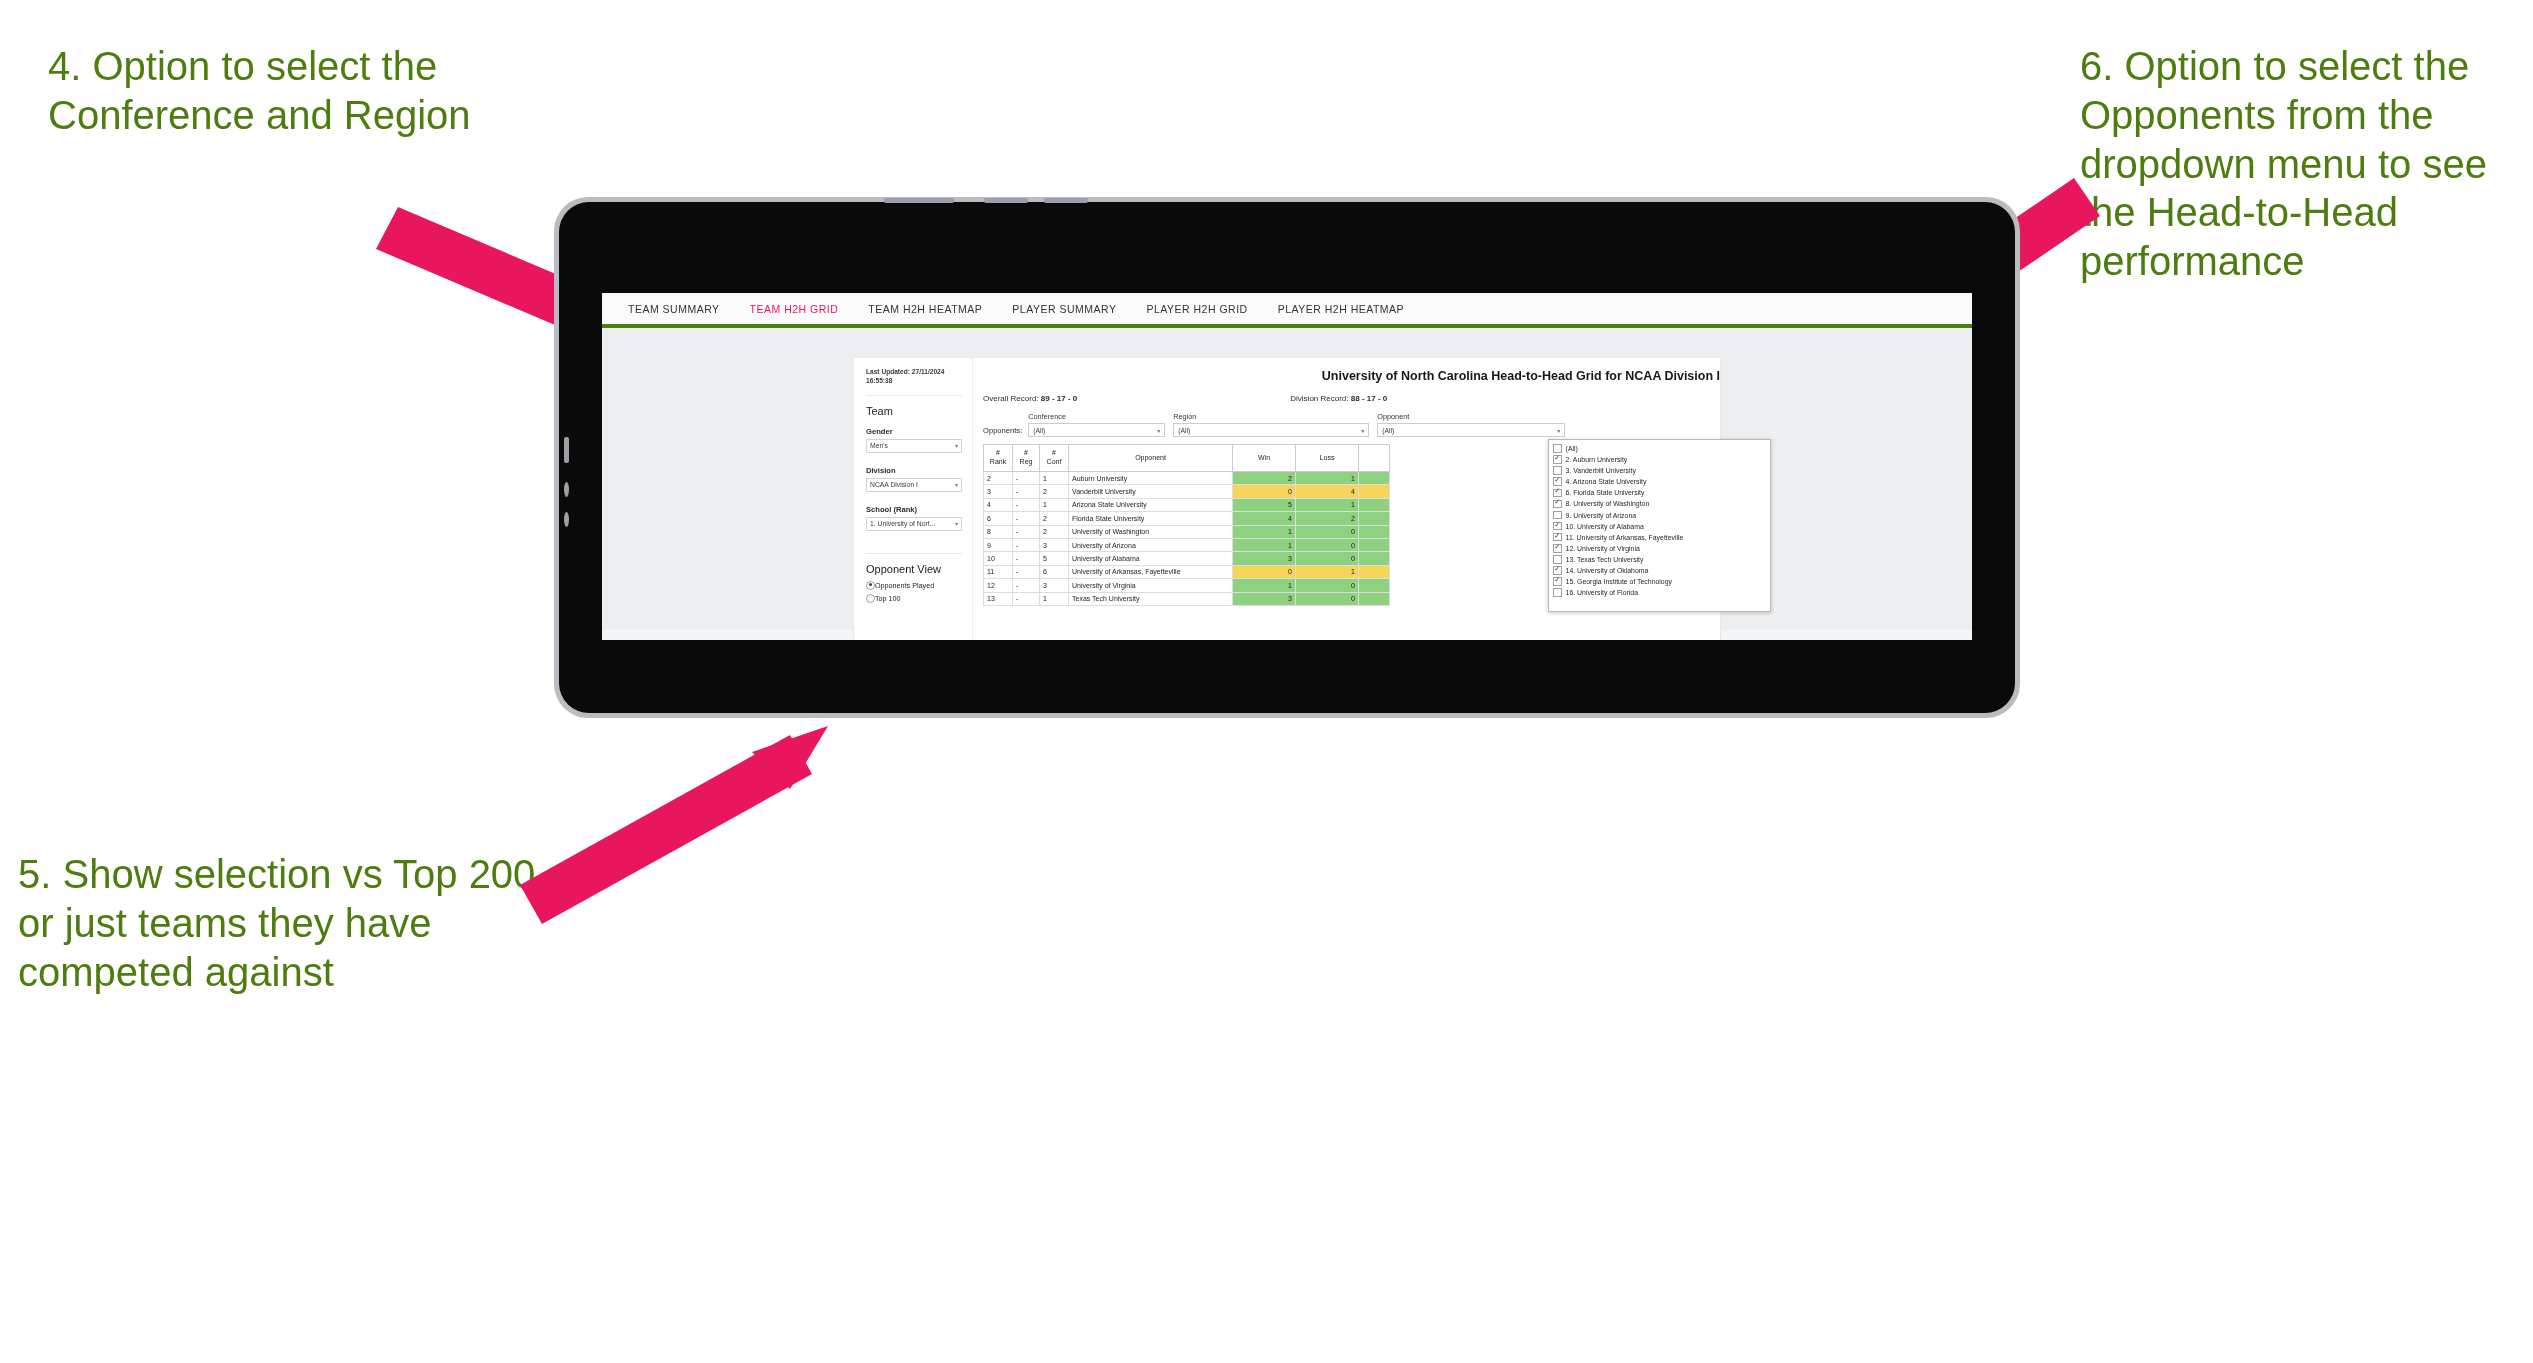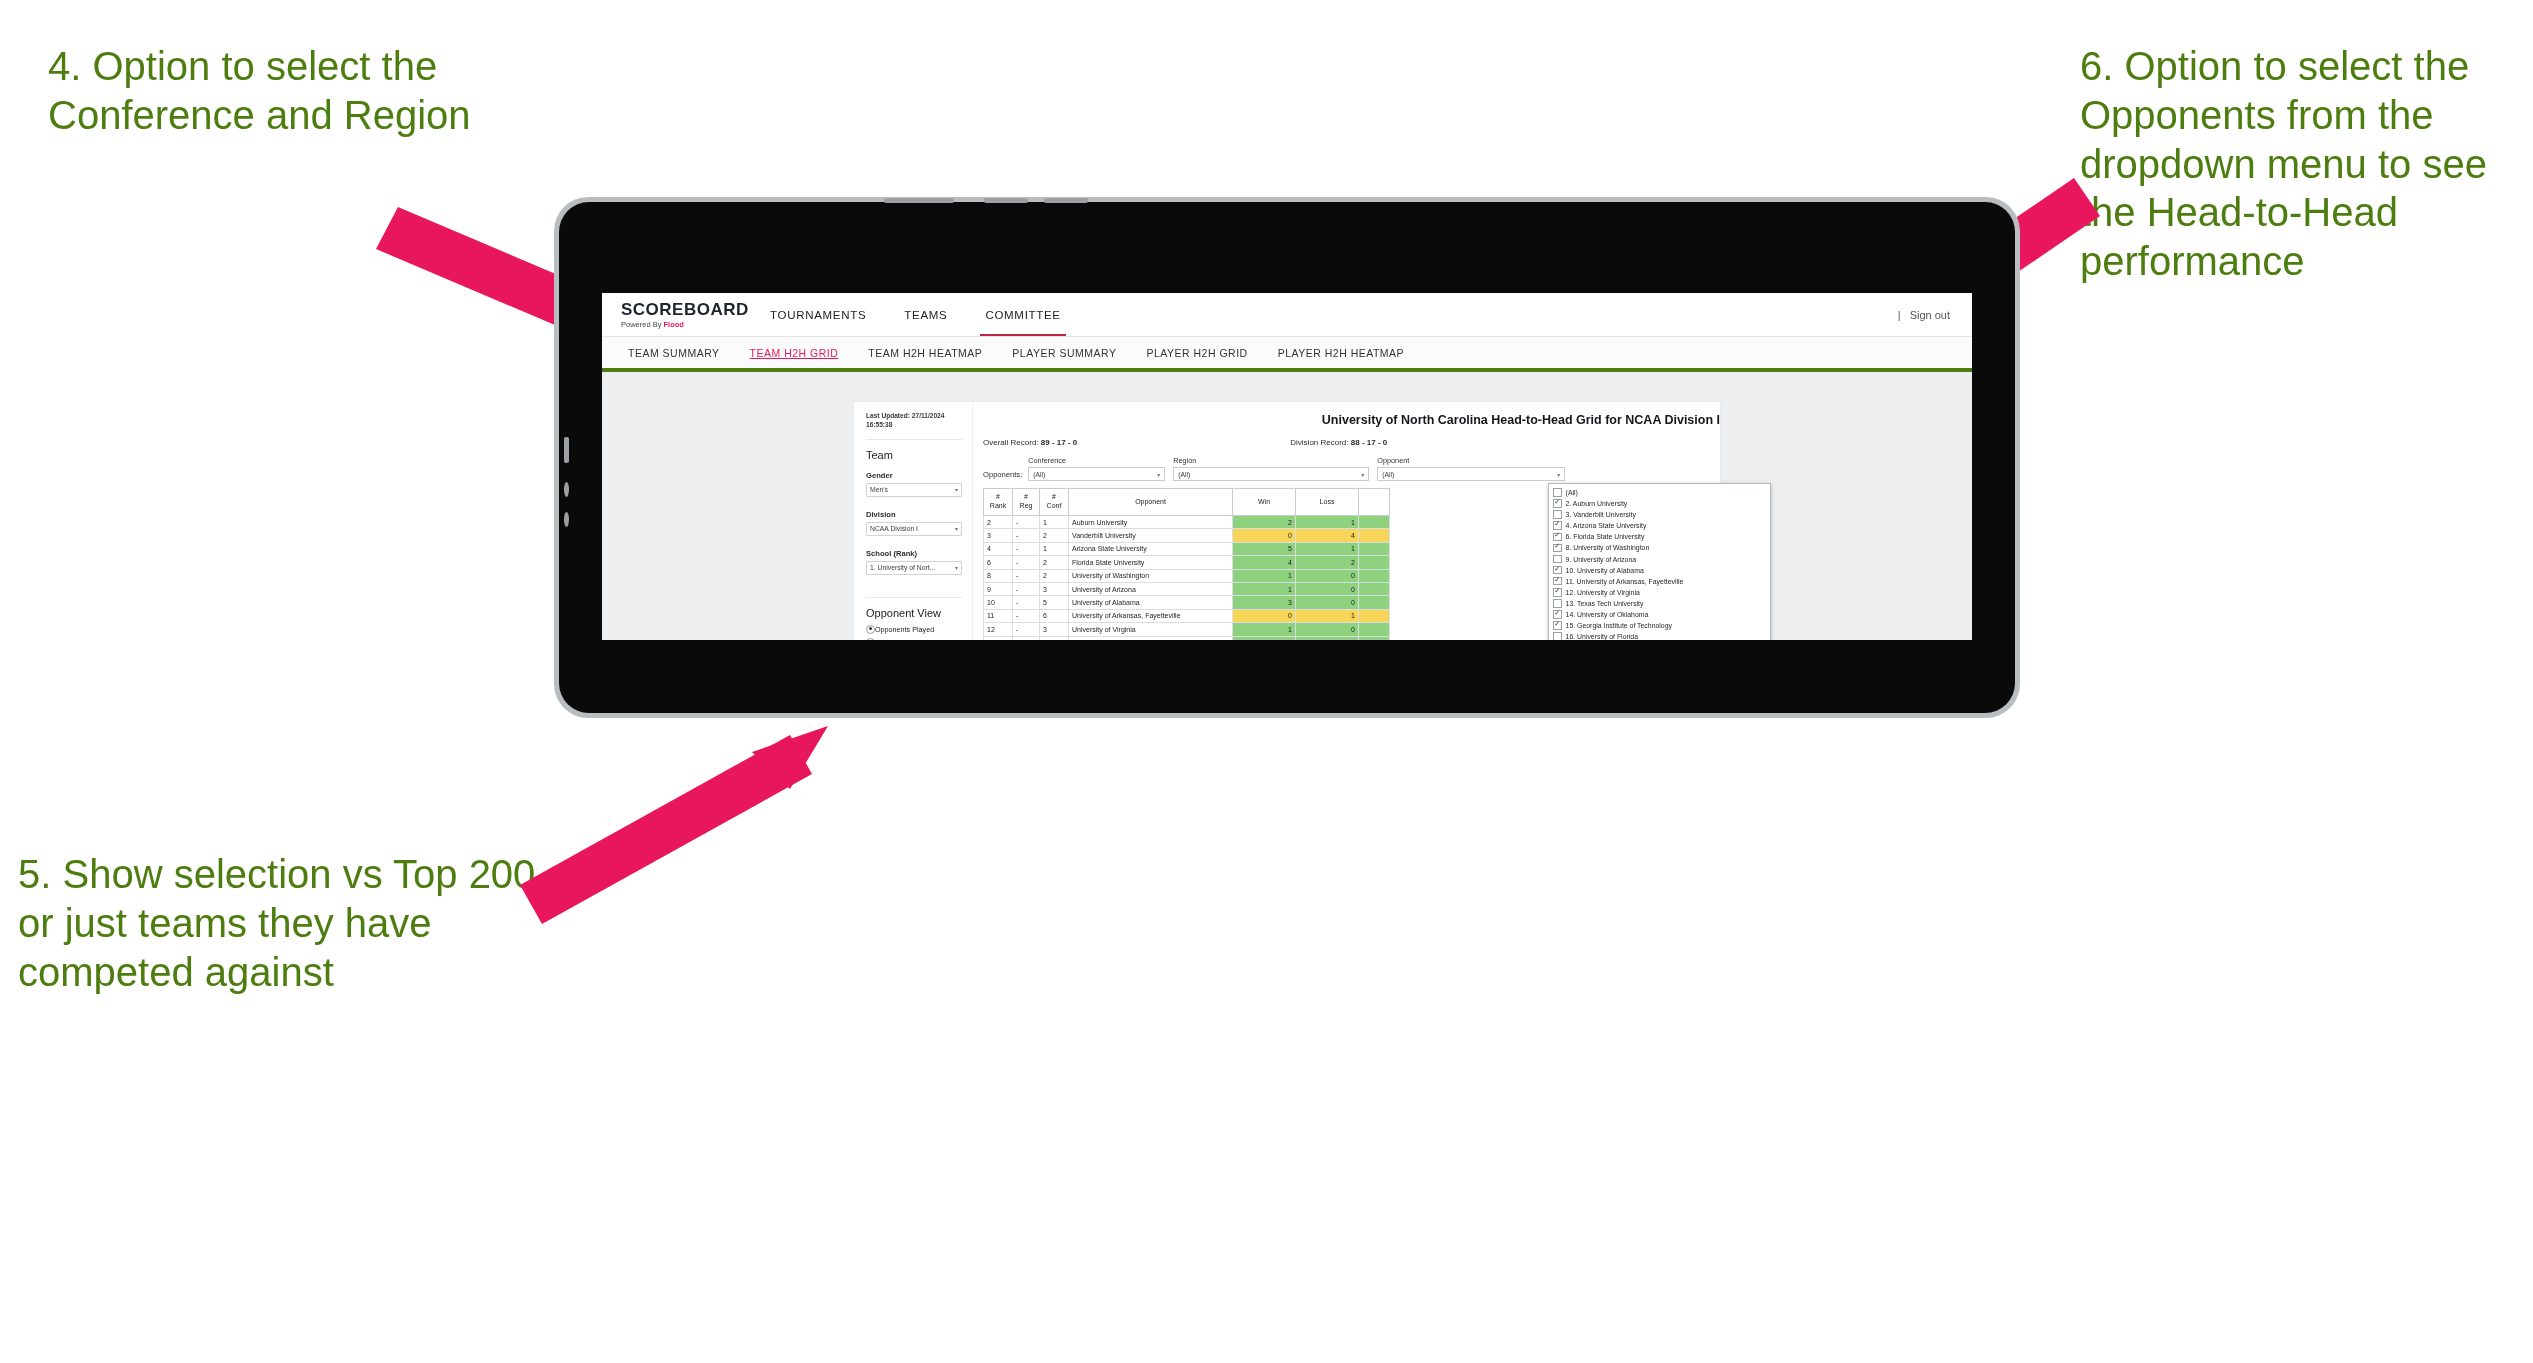--- a/index.html
+++ b/index.html
@@ -37,21 +37,21 @@
            height:43px;display:flex;align-items:center;cursor:pointer;position:relative;}
   .navitem.active::after{content:"";position:absolute;left:14px;right:14px;bottom:0;
            height:2.5px;background:#c1274a;}
   .navright{margin-left:auto;display:flex;align-items:center;padding-right:22px;
             font-size:11px;color:#555;gap:9px;}
 
   .subbar{height:31px;background:#fbfbfc;display:flex;align-items:center;
           border-bottom:4px solid #4d7c0f;padding-left:26px;}
   .subitem{font-size:10.5px;letter-spacing:0.5px;color:#333;padding:0 16px 0 0;
            margin-right:14px;cursor:pointer;}
-  .subitem.active{color:#e8175d;text-decoration:underline;}
+  .subitem.active{color:#e8175d;}
 
   
   .dashwrap{background:#eceef0;height:calc(100% - 75px);padding:30px 0 0 0;
             display:flex;justify-content:center;}
   .dash{width:866px;background:#fff;height:406px;position:relative;
         box-shadow:0 0 0 1px #e7e9eb;display:flex;}
 
   
   .side{width:96px;padding:10px 10px 0 12px;border-right:1px solid #eceef0;
         flex-shrink:0;font-size:8px;color:#333;}
@@ -134,33 +134,20 @@
   <div class="tab-bezel"></div>
   <div class="tab-btn" style="left:330px;top:1px;width:70px;height:5px;"></div>
   <div class="tab-btn" style="left:430px;top:1px;width:44px;height:5px;"></div>
   <div class="tab-btn" style="left:490px;top:1px;width:44px;height:5px;"></div>
   <div class="tab-btn" style="left:10px;top:240px;width:5px;height:26px;"></div>
   <div class="tab-btn" style="left:10px;top:285px;width:5px;height:15px;border-radius:50%;"></div>
   <div class="tab-btn" style="left:10px;top:315px;width:5px;height:15px;border-radius:50%;"></div>
 
   <div class="tab-screen">
 
-    <div class="appbar">
-      <div class="logo-wrap">
-        <div class="logo-main">SCOREBOARD</div>
-        <div class="logo-sub"><span>Powered By </span><b>Flood</b></div>
-      </div>
-      <div class="navitem">TOURNAMENTS</div>
-      <div class="navitem">TEAMS</div>
-      <div class="navitem active">COMMITTEE</div>
-      <div class="navright">
-        <span>|</span>
-        <span>Sign out</span>
-      </div>
-    </div>
 
     <div class="subbar">
       <div class="subitem">TEAM SUMMARY</div>
       <div class="subitem active">TEAM H2H GRID</div>
       <div class="subitem">TEAM H2H HEATMAP</div>
       <div class="subitem">PLAYER SUMMARY</div>
       <div class="subitem">PLAYER H2H GRID</div>
       <div class="subitem">PLAYER H2H HEATMAP</div>
     </div>
 

